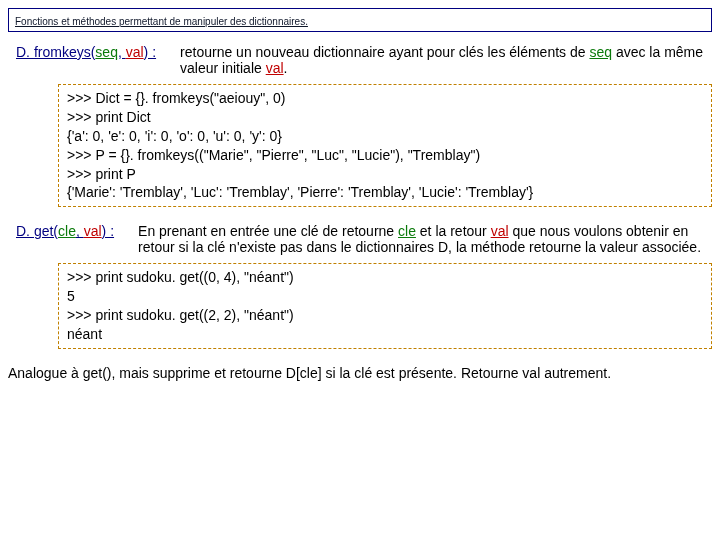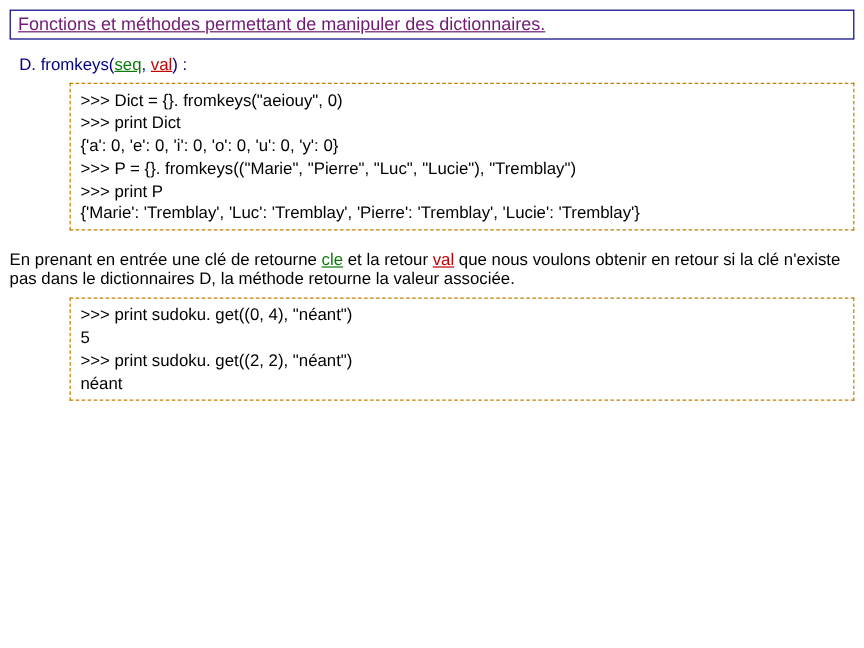--- a/index.html
+++ b/index.html
@@ -11,39 +11,39 @@
     width: 720px;
     box-sizing: border-box;
     color: #000;
   }
   .title-box {
     border: 1.5px solid #000080;
     padding: 3px 6px;
     margin-bottom: 12px;
   }
   .title-text {
-    color: #701a75;
-    font-size: 15px;
+    color: #0f172a;
+    font-size: 10px;
     text-decoration: underline;
   }
   .method-row {
     display: flex;
     align-items: flex-start;
     margin-bottom: 8px;
   }
   .method-sig {
     flex: 0 0 auto;
     padding-left: 8px;
     padding-right: 24px;
     white-space: nowrap;
   }
   .method-desc {
     flex: 1 1 auto;
   }
-  .sig-blue { color: #000080; }
+  .sig-blue { color: #000080; text-decoration: underline; }
   .sig-green { color: #0b7a0b; text-decoration: underline; }
   .sig-red { color: #c00000; text-decoration: underline; }
   .desc-green { color: #0b7a0b; text-decoration: underline; }
   .desc-red { color: #c00000; text-decoration: underline; }
   .code-box {
     border: 1px dashed #c08000;
     margin: 6px 0 16px 50px;
     padding: 4px 8px;
     font-size: 14px;
     line-height: 1.35;
@@ -56,34 +56,43 @@
 <body>
 
 <div class="title-box">
   <span class="title-text">Fonctions et méthodes permettant de manipuler des dictionnaires.</span>
 </div>
 
 <div class="method-row">
   <div class="method-sig">
     <span class="sig-blue">D. fromkeys(</span><span class="sig-green">seq</span><span class="sig-blue">, </span><span class="sig-red">val</span><span class="sig-blue">) :</span>
   </div>
+  <div class="method-desc">
+    <span>retourne un nouveau dictionnaire ayant pour clés les éléments de </span><span class="desc-green">seq</span><span> avec la même valeur initiale </span><span class="desc-red">val</span><span>.</span>
+  </div>
 </div>
 
 <div class="code-box">&gt;&gt;&gt; Dict = {}. fromkeys("aeiouy", 0)
 &gt;&gt;&gt; print Dict
 {'a': 0, 'e': 0, 'i': 0, 'o': 0, 'u': 0, 'y': 0}
 &gt;&gt;&gt; P = {}. fromkeys(("Marie", "Pierre", "Luc", "Lucie"), "Tremblay")
 &gt;&gt;&gt; print P
 {'Marie': 'Tremblay', 'Luc': 'Tremblay', 'Pierre': 'Tremblay', 'Lucie': 'Tremblay'}</div>
 
 <div class="method-row">
+  <div class="method-sig">
+    <span class="sig-blue">D. get(</span><span class="sig-green">cle</span><span class="sig-blue">, </span><span class="sig-red">val</span><span class="sig-blue">) :</span>
+  </div>
   <div class="method-desc">
     <span>En prenant en entrée une clé de retourne </span><span class="desc-green">cle</span><span> et la retour </span><span class="desc-red">val</span><span> que nous voulons obtenir en retour si la clé n'existe pas dans le dictionnaires D, la méthode retourne la valeur associée.</span>
   </div>
 </div>
 
 <div class="code-box">&gt;&gt;&gt; print sudoku. get((0, 4), "néant")
 5
 &gt;&gt;&gt; print sudoku. get((2, 2), "néant")
 néant</div>
 
 <div class="method-row m3">
+  <div class="method-desc">
+    <span>Analogue à get(), mais supprime et retourne D[cle] si la clé est présente. Retourne val autrement.</span>
+  </div>
 </div>
 
 </body></html>

